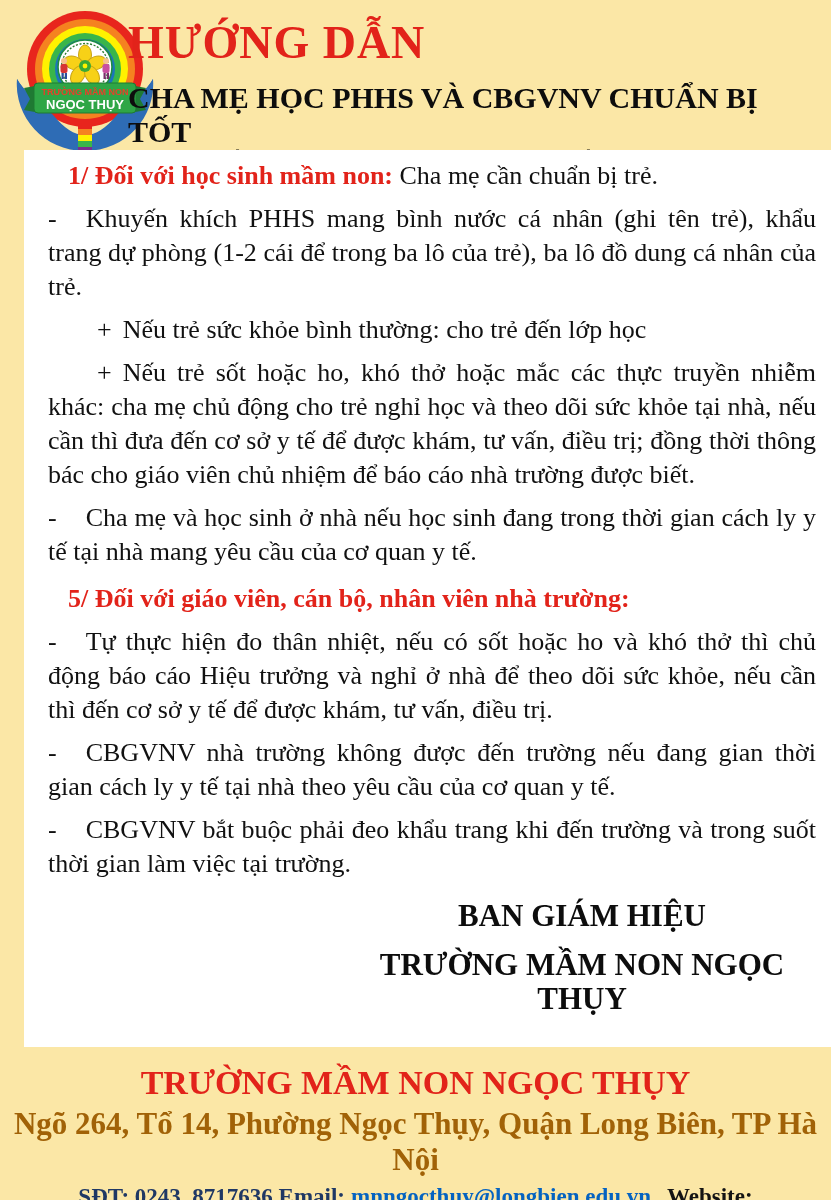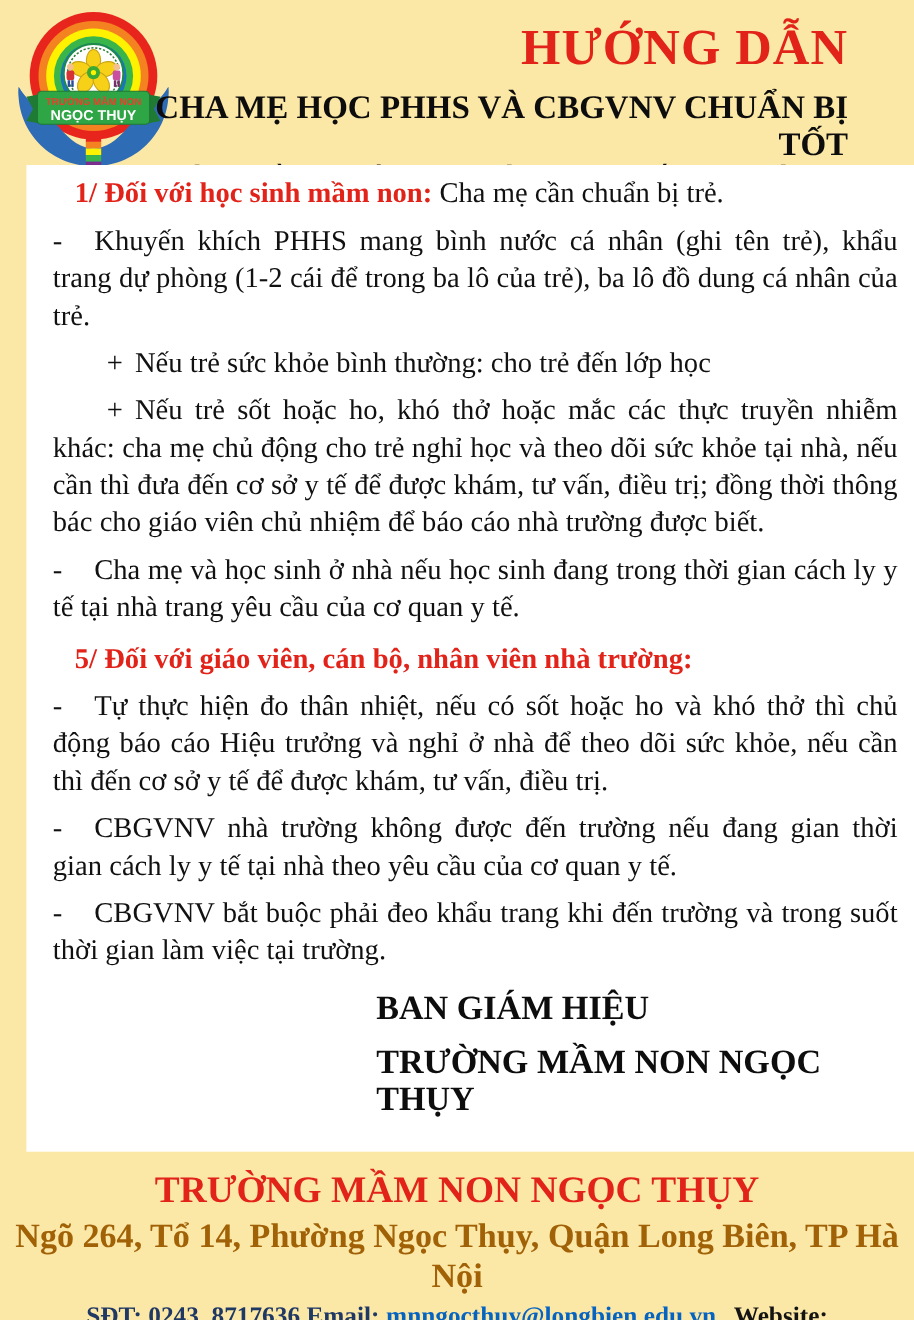--- a/index.html
+++ b/index.html
@@ -6,22 +6,22 @@
   .page{
     position:relative;
     width:831px;height:1200px;
     background:#FBE7A6;
     font-family:"Liberation Serif","DejaVu Serif",serif;
     overflow:hidden;
   }
   
   .logo{position:absolute;left:10px;top:5px;width:150px;height:150px;}
   .header-text{
-    position:absolute;left:140px;right:60px;top:0;
-    text-align:right;
+    position:absolute;left:128px;right:60px;top:0;
+    text-align:left;
   }
   .main-title{
     margin-top:16px;
     color:#E2231A;font-size:46px;font-weight:bold;letter-spacing:1px;
   }
   .subtitle{
     margin-top:12px;
     color:#0d0d0d;font-size:30px;font-weight:bold;line-height:34px;
   }
   
@@ -35,21 +35,21 @@
     font-size:26px;line-height:34px;color:#111;
     text-align:justify;
   }
   .p.heading{color:#E2231A;font-weight:bold;text-indent:20px;margin-top:13px;}
   .p.heading .tail{color:#111;font-weight:normal;}
   .p.dash .pfx{padding-right:29px;}
   .p.plus{text-indent:49px;}
   .p.plus .pfx{padding-right:11px;}
   .signature{
     width:480px;margin:18px -6px 0 auto;
-    text-align:left;color:#0d0d0d;
+    text-align:center;color:#0d0d0d;
   }
   .signature .sig-line{font-size:31px;font-weight:bold;line-height:34px;}
   .signature .sig-line + .sig-line{margin-top:15px;}
   
   .footer{position:absolute;left:0;right:0;top:1064px;text-align:center;}
   .footer-school{color:#E2231A;font-size:34px;font-weight:bold;}
   .footer-address{color:#a16207;font-size:31px;font-weight:bold;margin-top:4px;}
   .footer-contact{font-size:23px;font-weight:bold;color:#1F3864;margin-top:6px;}
   .footer-contact .email-link{color:#0563C1;text-decoration:underline;cursor:pointer;margin-left:6px;}
   .footer-contact .website{color:#141414;margin-left:16px;}
@@ -127,21 +127,21 @@
     <p class="p heading" style="margin-top:0"><span>1/ Đối với học sinh mầm non:</span><span class="tail"> Cha mẹ cần chuẩn bị trẻ.</span></p>
 
 
     <p class="p dash"><span class="pfx">-</span><span>Khuyến khích PHHS mang bình nước cá nhân (ghi tên trẻ), khẩu trang dự phòng (1-2 cái để trong ba lô của trẻ), ba lô đồ dung cá nhân của trẻ.</span></p>
 
 
     <p class="p plus"><span class="pfx">+</span><span>Nếu trẻ sức khỏe bình thường: cho trẻ đến lớp học</span></p>
 
     <p class="p plus"><span class="pfx">+</span><span>Nếu trẻ sốt hoặc ho, khó thở hoặc mắc các thực truyền nhiễm khác: cha mẹ chủ động cho trẻ nghỉ học và theo dõi sức khỏe tại nhà, nếu cần thì đưa đến cơ sở y tế để được khám, tư vấn, điều trị; đồng thời thông bác cho giáo viên chủ nhiệm để báo cáo nhà trường được biết.</span></p>
 
-    <p class="p dash"><span class="pfx">-</span><span>Cha mẹ và học sinh ở nhà nếu học sinh đang trong thời gian cách ly y tế tại nhà trang yêu cầu của cơ quan y tế.</span></p>
+    <p class="p dash"><span class="pfx">-</span><span>Cha mẹ và học sinh ở nhà nếu học sinh đang trong thời gian cách ly y tế tại nhà mang yêu cầu của cơ quan y tế.</span></p>
 
     <p class="p heading"><span>5/ Đối với giáo viên, cán bộ, nhân viên nhà trường:</span><span class="tail"></span></p>
 
     <p class="p dash"><span class="pfx">-</span><span>Tự thực hiện đo thân nhiệt, nếu có sốt hoặc ho và khó thở thì chủ động báo cáo Hiệu trưởng và nghỉ ở nhà để theo dõi sức khỏe, nếu cần thì đến cơ sở y tế để được khám, tư vấn, điều trị.</span></p>
 
     <p class="p dash"><span class="pfx">-</span><span>CBGVNV nhà trường không được đến trường nếu đang gian thời gian cách ly y tế tại nhà theo yêu cầu của cơ quan y tế.</span></p>
 
     <p class="p dash"><span class="pfx">-</span><span>CBGVNV bắt buộc phải đeo khẩu trang khi đến trường và trong suốt thời gian làm việc tại trường.</span></p>
 
     <div class="signature">

